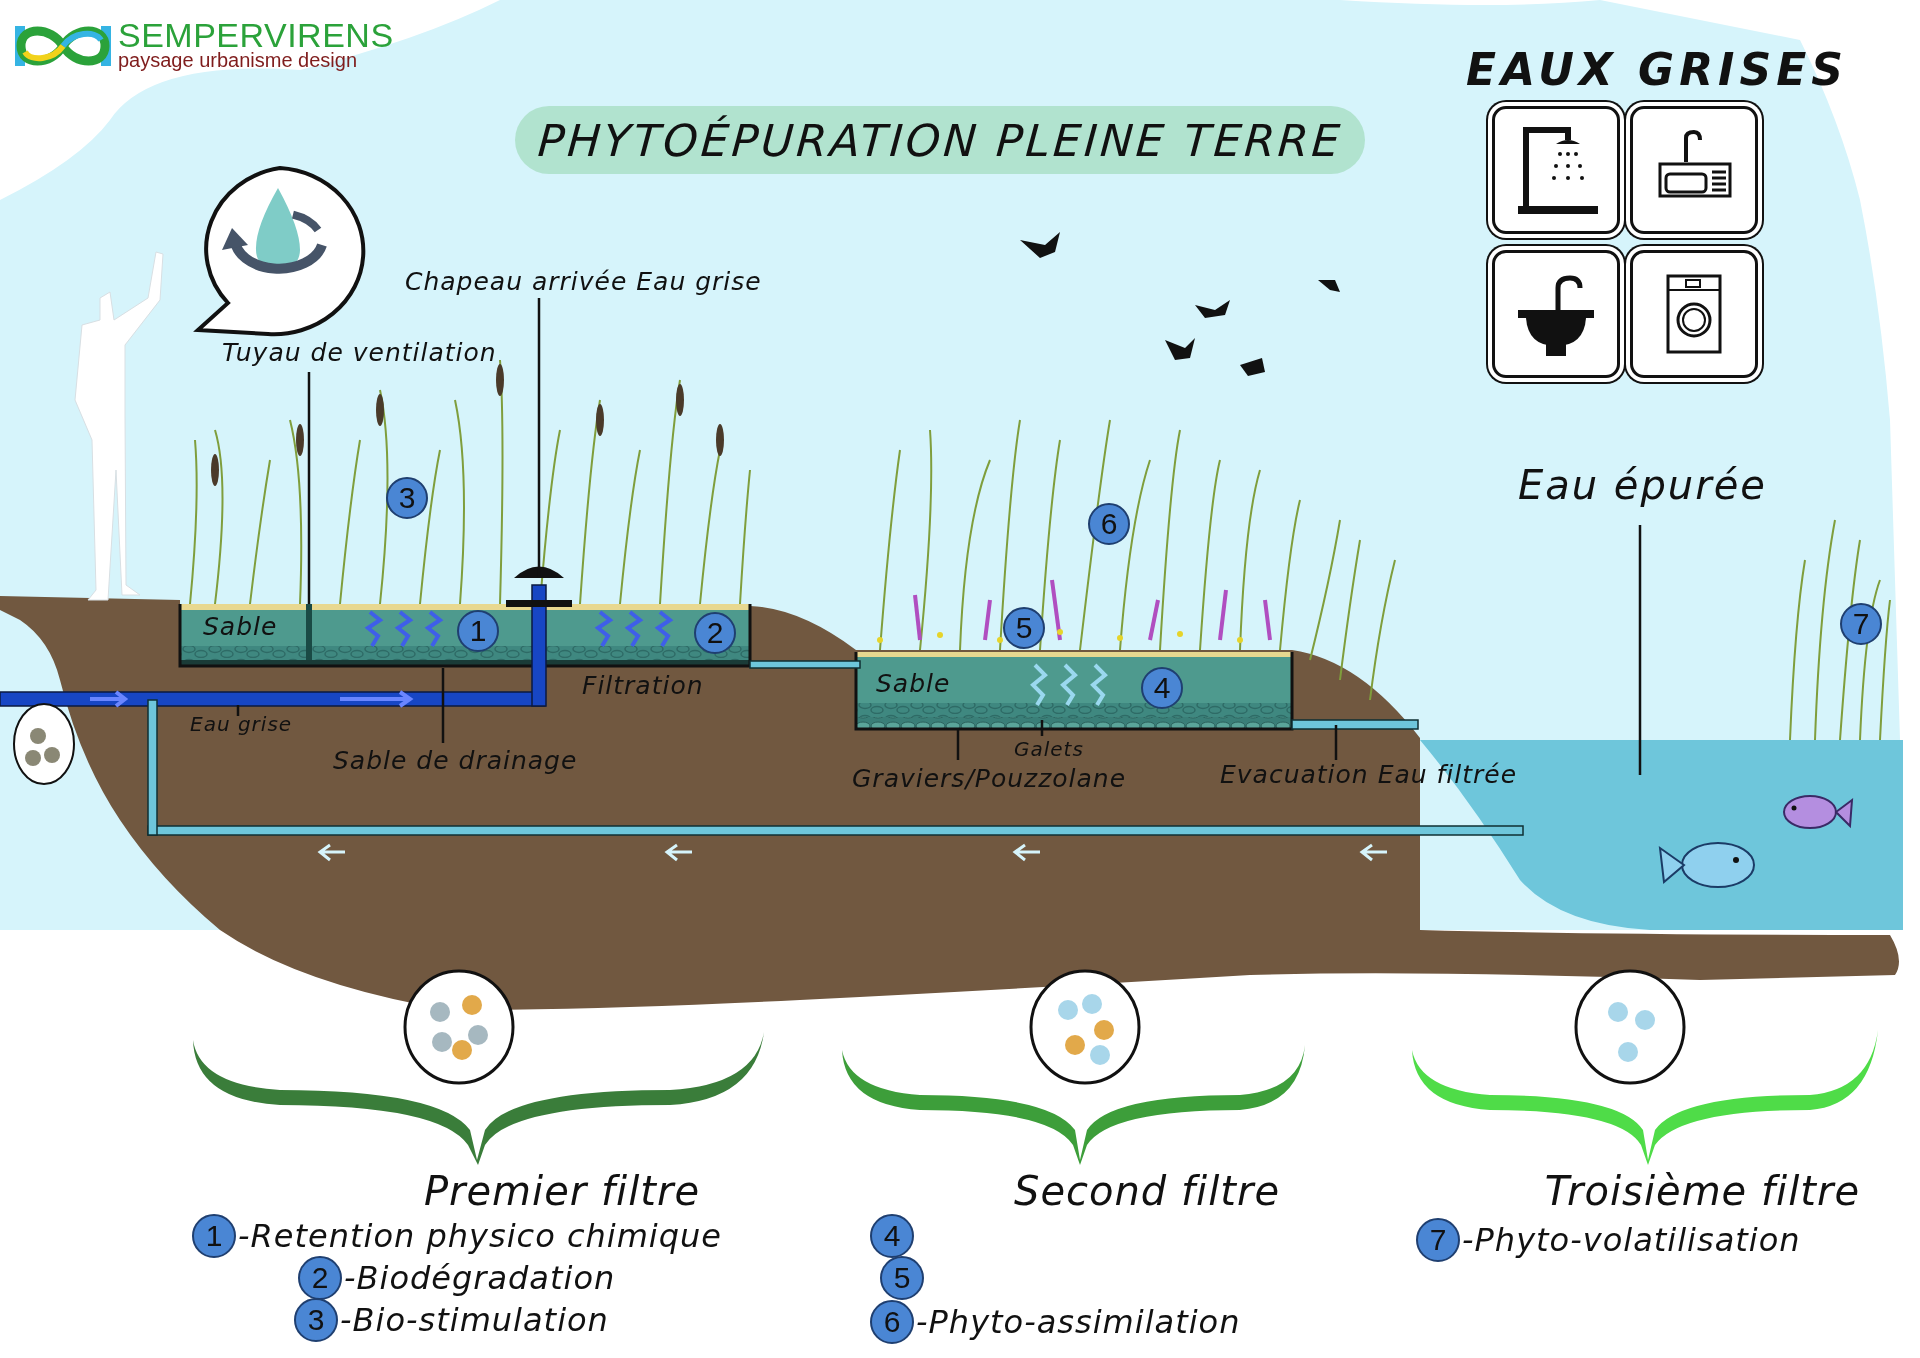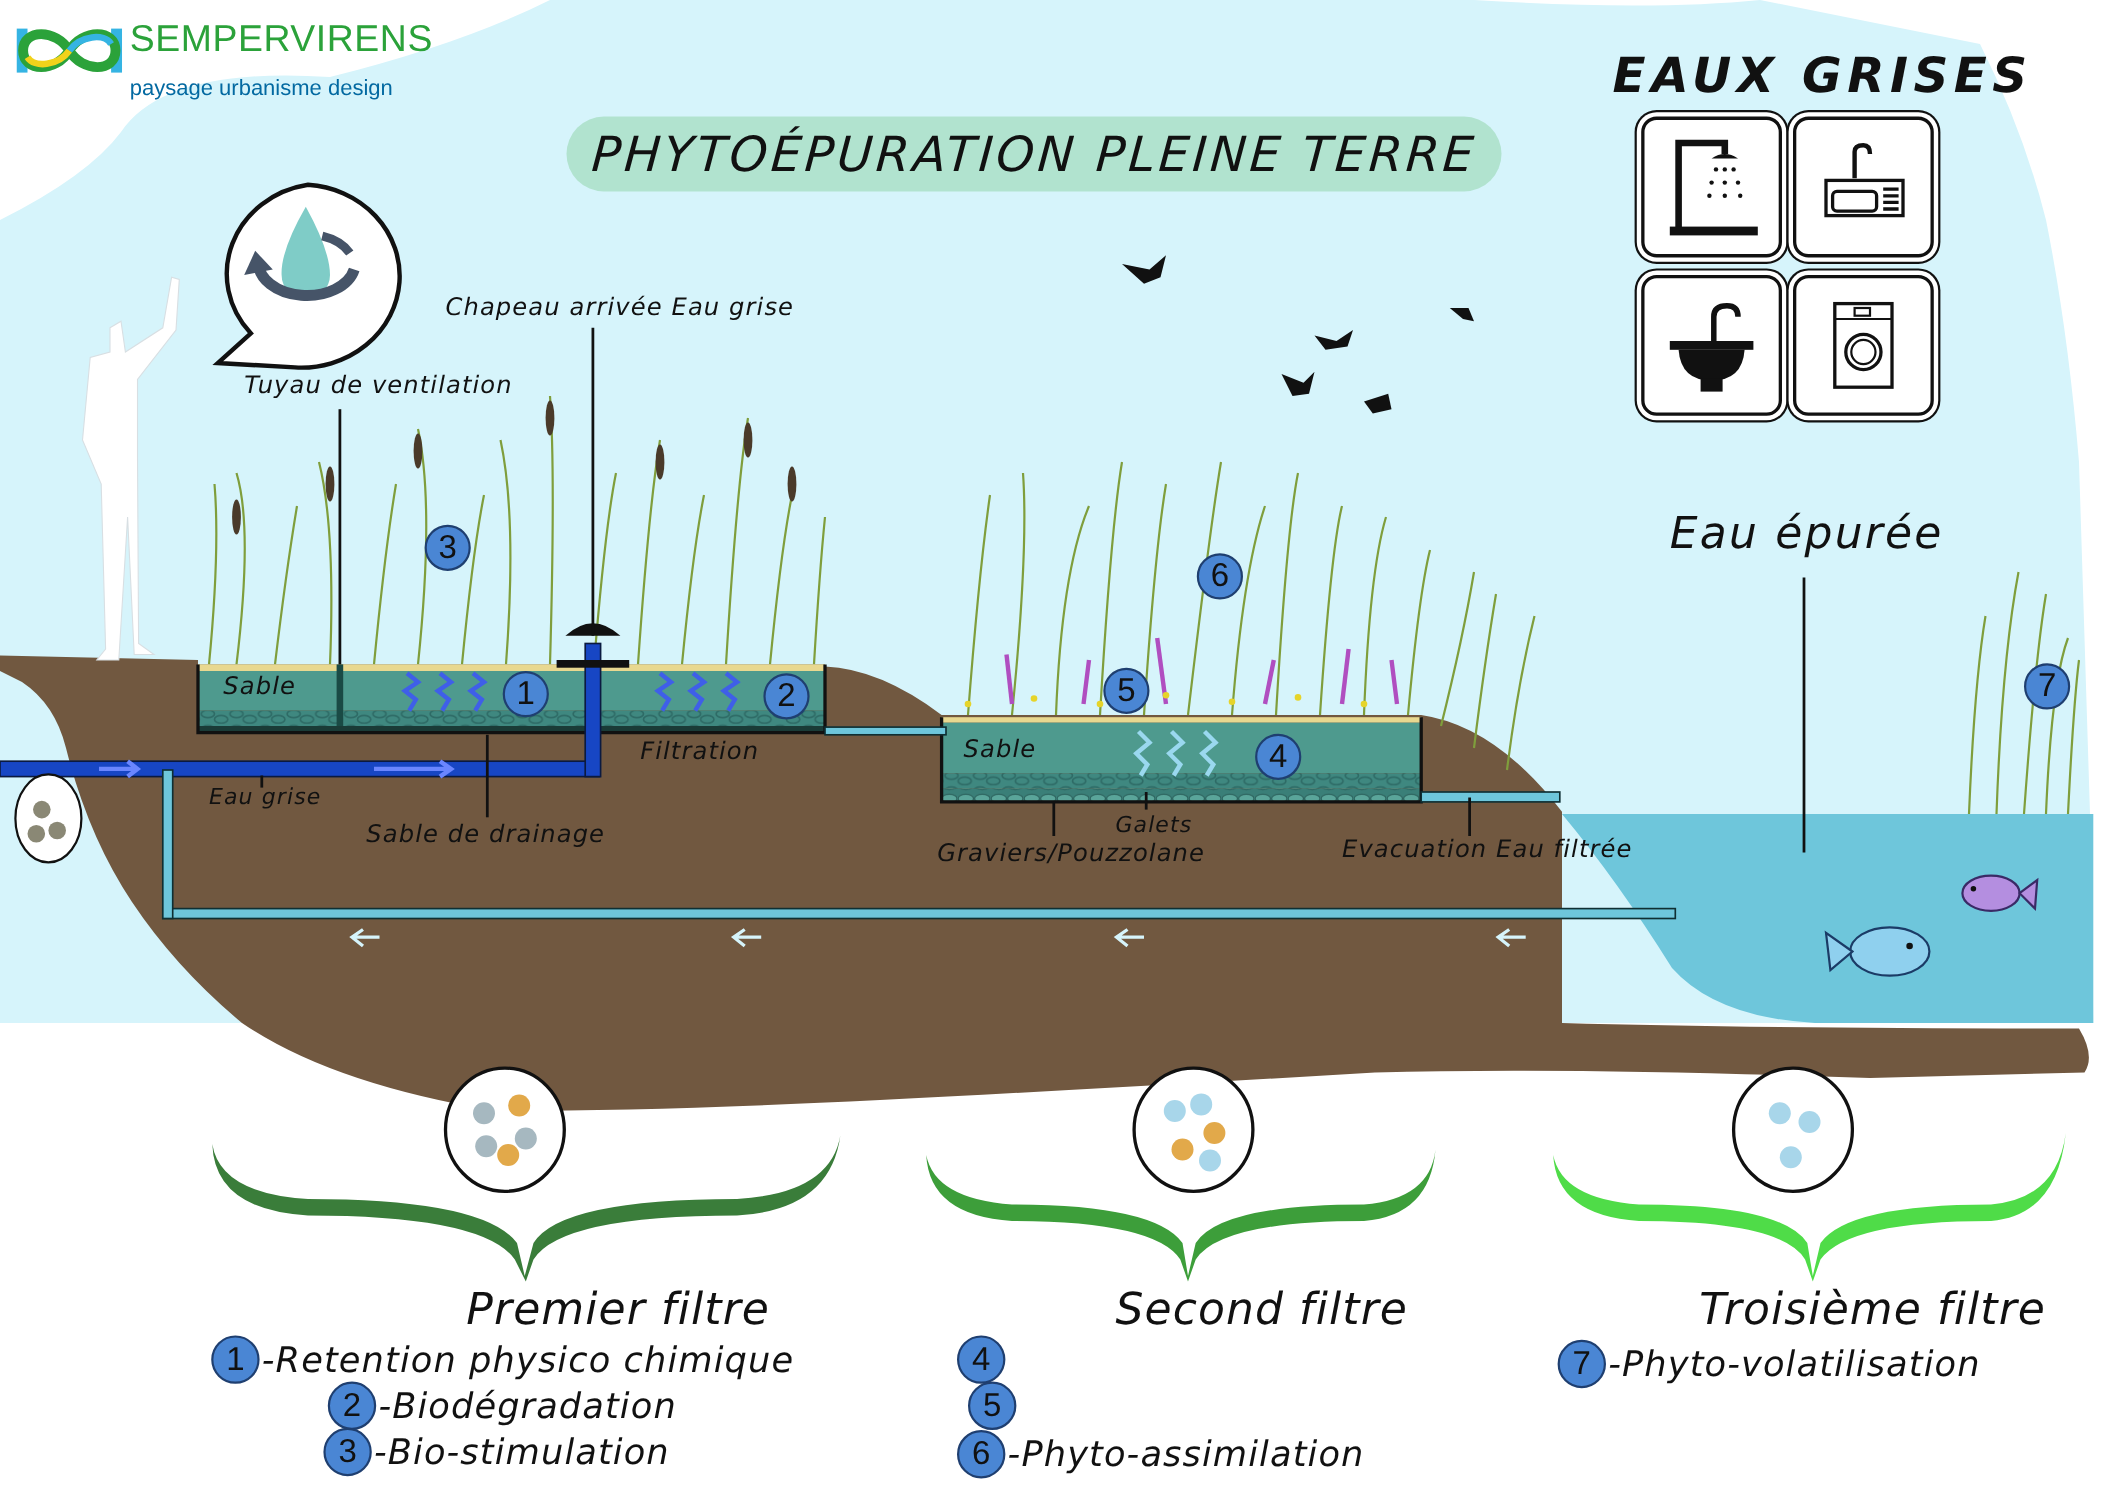--- a/index.html
+++ b/index.html
@@ -4,30 +4,30 @@
 <style>
   html, body { margin:0; padding:0; background:#ffffff; }
   body { width:1920px; height:1358px; position:relative; overflow:hidden;
          font-family:"DejaVu Sans", sans-serif; }
   .hand { font-family:"DejaVu Sans", sans-serif; font-style:italic; color:#111; }
   #scene { position:absolute; left:0; top:0; width:1920px; height:1358px; }
   .abs { position:absolute; }
   .logo-name { left:118px; top:18px; font-family:"Liberation Sans", sans-serif;
                font-size:34px; color:#2ba23a; letter-spacing:0.5px; line-height:34px; }
   .logo-sub { left:118px; top:50px; font-family:"Liberation Sans", sans-serif;
-              font-size:20px; color:#0369a1; line-height:20px;margin-top:20px; }
+              font-size:20px; color:#7f1d1d; line-height:20px; }
   .title-pill { left:515px; top:106px; width:850px; height:68px; background:#b1e3cf;
                 border-radius:34px; display:flex; align-items:center; justify-content:center; }
   .title-text { font-size:44px; letter-spacing:3px; font-style:italic; color:#111;
                 transform:skewX(-4deg); }
   .eaux-title { left:1466px; top:44px; font-size:44px; font-style:italic; letter-spacing:5px;font-weight:bold; }
   .icon-box { width:122px; height:122px; background:#fff; border:3px solid #111;
               border-radius:14px; box-shadow:0 0 0 4px #fff, 0 0 0 6px #111;
               display:flex; align-items:center; justify-content:center; }
-  .lbl { font-size:22px; font-style:italic; color:#111; white-space:nowrap; letter-spacing:1px; }
+  .lbl { font-size:25px; font-style:italic; color:#111; white-space:nowrap; letter-spacing:1px; }
   .lbl-sm { font-size:20px; }
   .num { width:42px; height:42px; border-radius:50%; background:#4a86d4; border:2px solid #1f3f70;
          color:#111; font-family:"Liberation Sans", sans-serif; font-size:30px;
          display:flex; align-items:center; justify-content:center; box-sizing:border-box; }
   .section-title { font-size:40px; font-style:italic; color:#111; text-align:right; white-space:nowrap; letter-spacing:1px; }
   .item-row { display:flex; align-items:center; white-space:nowrap; }
   .item-row .num { width:44px; height:44px; font-size:30px; margin-right:2px; }
   .item-text { font-size:32px; font-style:italic; color:#111; letter-spacing:1px; }
   .eau-epuree { left:1518px; top:462px; font-size:40px; font-style:italic; letter-spacing:2px; }
 </style>

